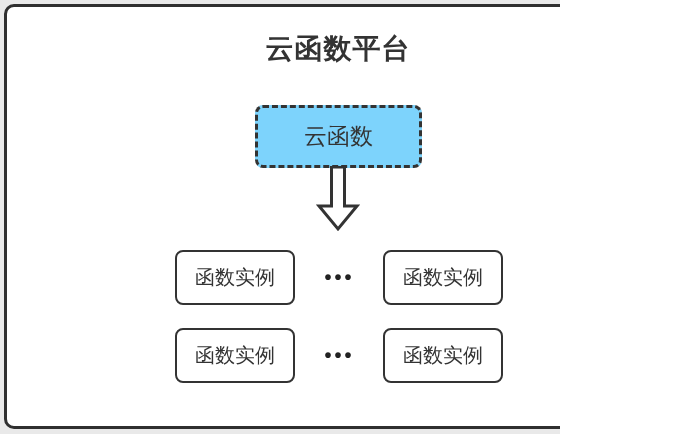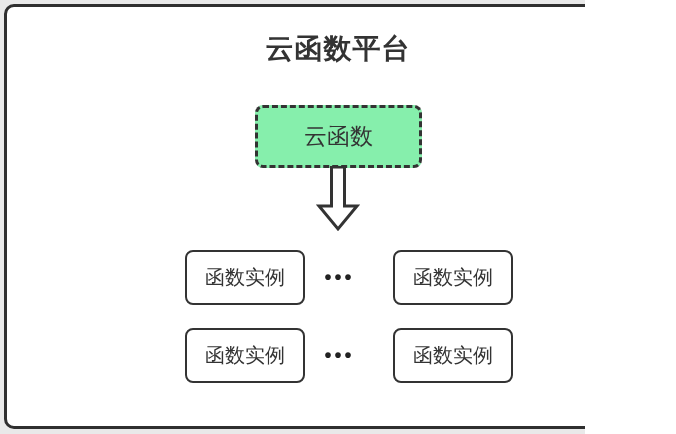--- a/index.html
+++ b/index.html
@@ -6,21 +6,20 @@
     margin: 0;
     padding: 0;
     font-family: "Liberation Sans", "DejaVu Sans", sans-serif;
   }
   .page {
     position: relative;
     width: 560px;
     height: 434px;
     background: #e9e9e9;
     overflow: hidden;
-    padding-left: 25px;
   }
   .frame {
     position: absolute;
     left: 4px;
     top: 4px;
     width: 662px;
     height: 419px;
     background: #ffffff;
     border: 3px solid #2f2f2f;
     border-radius: 10px;
@@ -38,21 +37,21 @@
   }
   .cloud-box {
     position: absolute;
     left: 255px;
     top: 105px;
     width: 167px;
     height: 63px;
     box-sizing: border-box;
     border: 3px dashed #333333;
     border-radius: 8px;
-    background: #86efac;
+    background: #7dd3fc;
     display: flex;
     align-items: center;
     justify-content: center;
     font-size: 23px;
     color: #333333;
   }
   .down-arrow {
     position: absolute;
     left: 316px;
     top: 166px;
@@ -63,21 +62,20 @@
     height: 55px;
     box-sizing: border-box;
     border: 2.5px solid #333333;
     border-radius: 8px;
     background: #ffffff;
     display: flex;
     align-items: center;
     justify-content: center;
     font-size: 20px;
     color: #333333;
-    margin-left: 10px;
   }
   .pos-r1-left  { left: 175px; top: 250px; }
   .pos-r1-right { left: 383px; top: 250px; }
   .pos-r2-left  { left: 175px; top: 328px; }
   .pos-r2-right { left: 383px; top: 328px; }
   .dots {
     position: absolute;
     width: 46px;
     height: 55px;
     display: flex;

